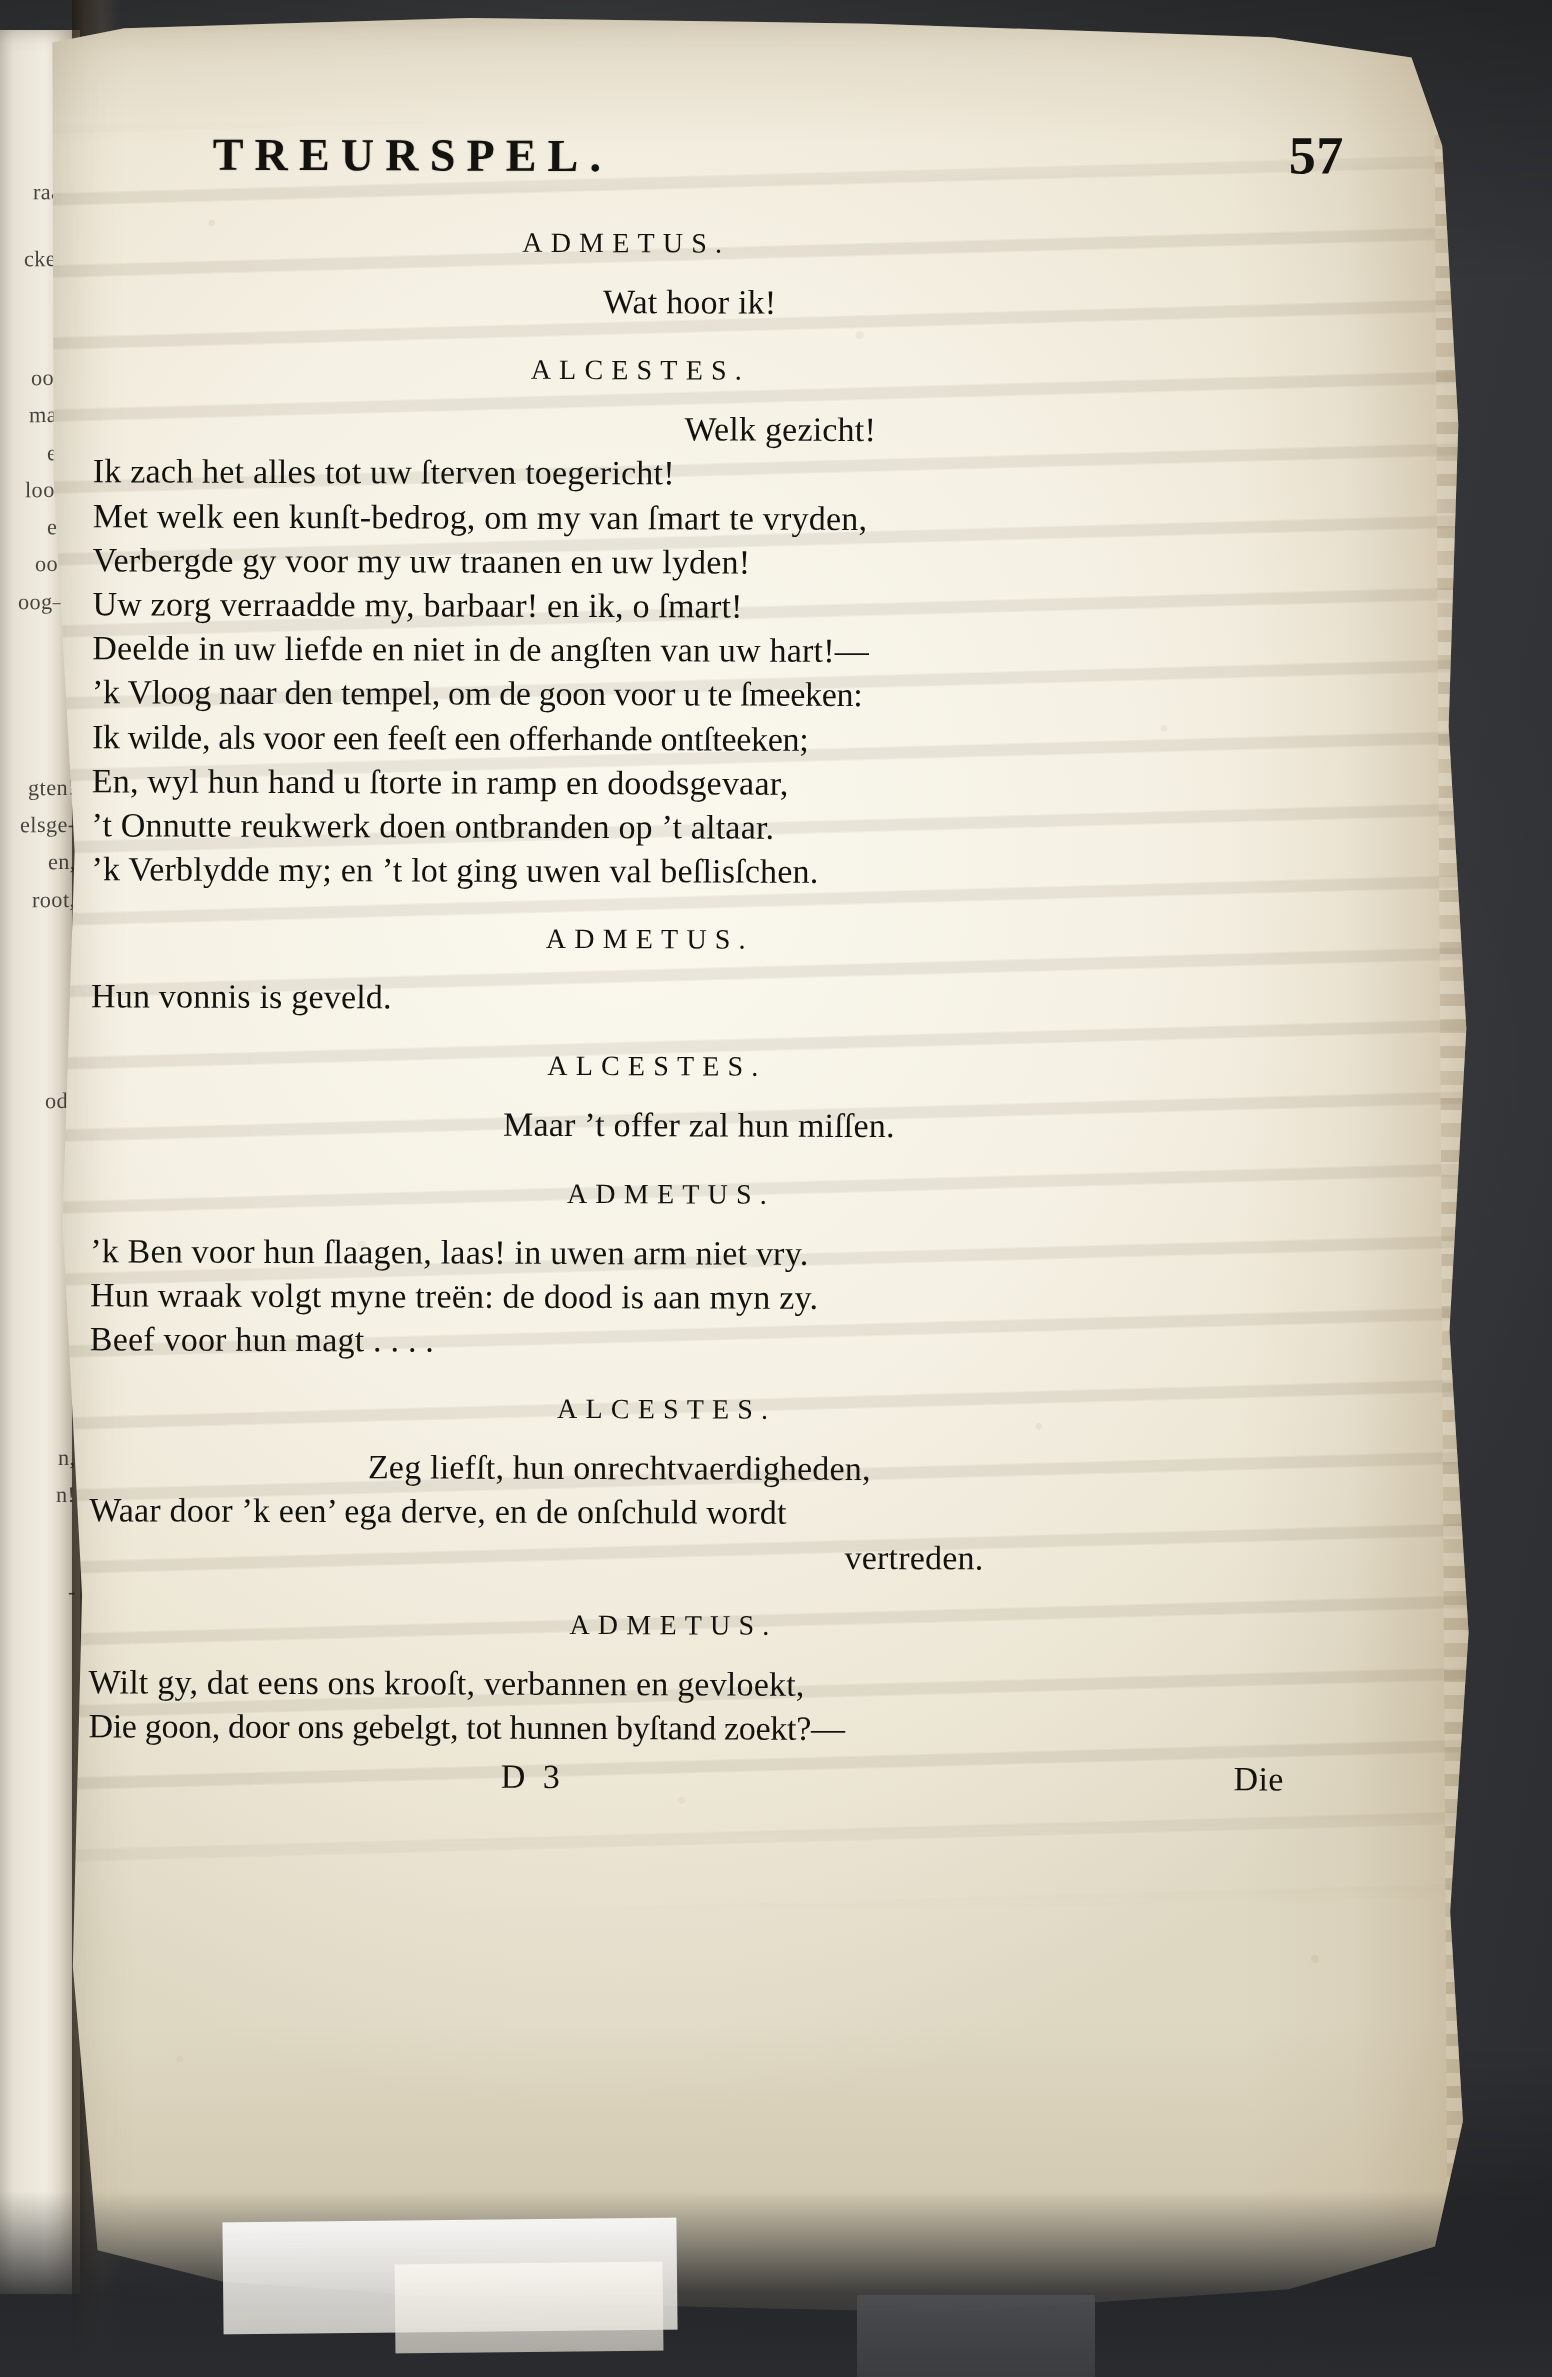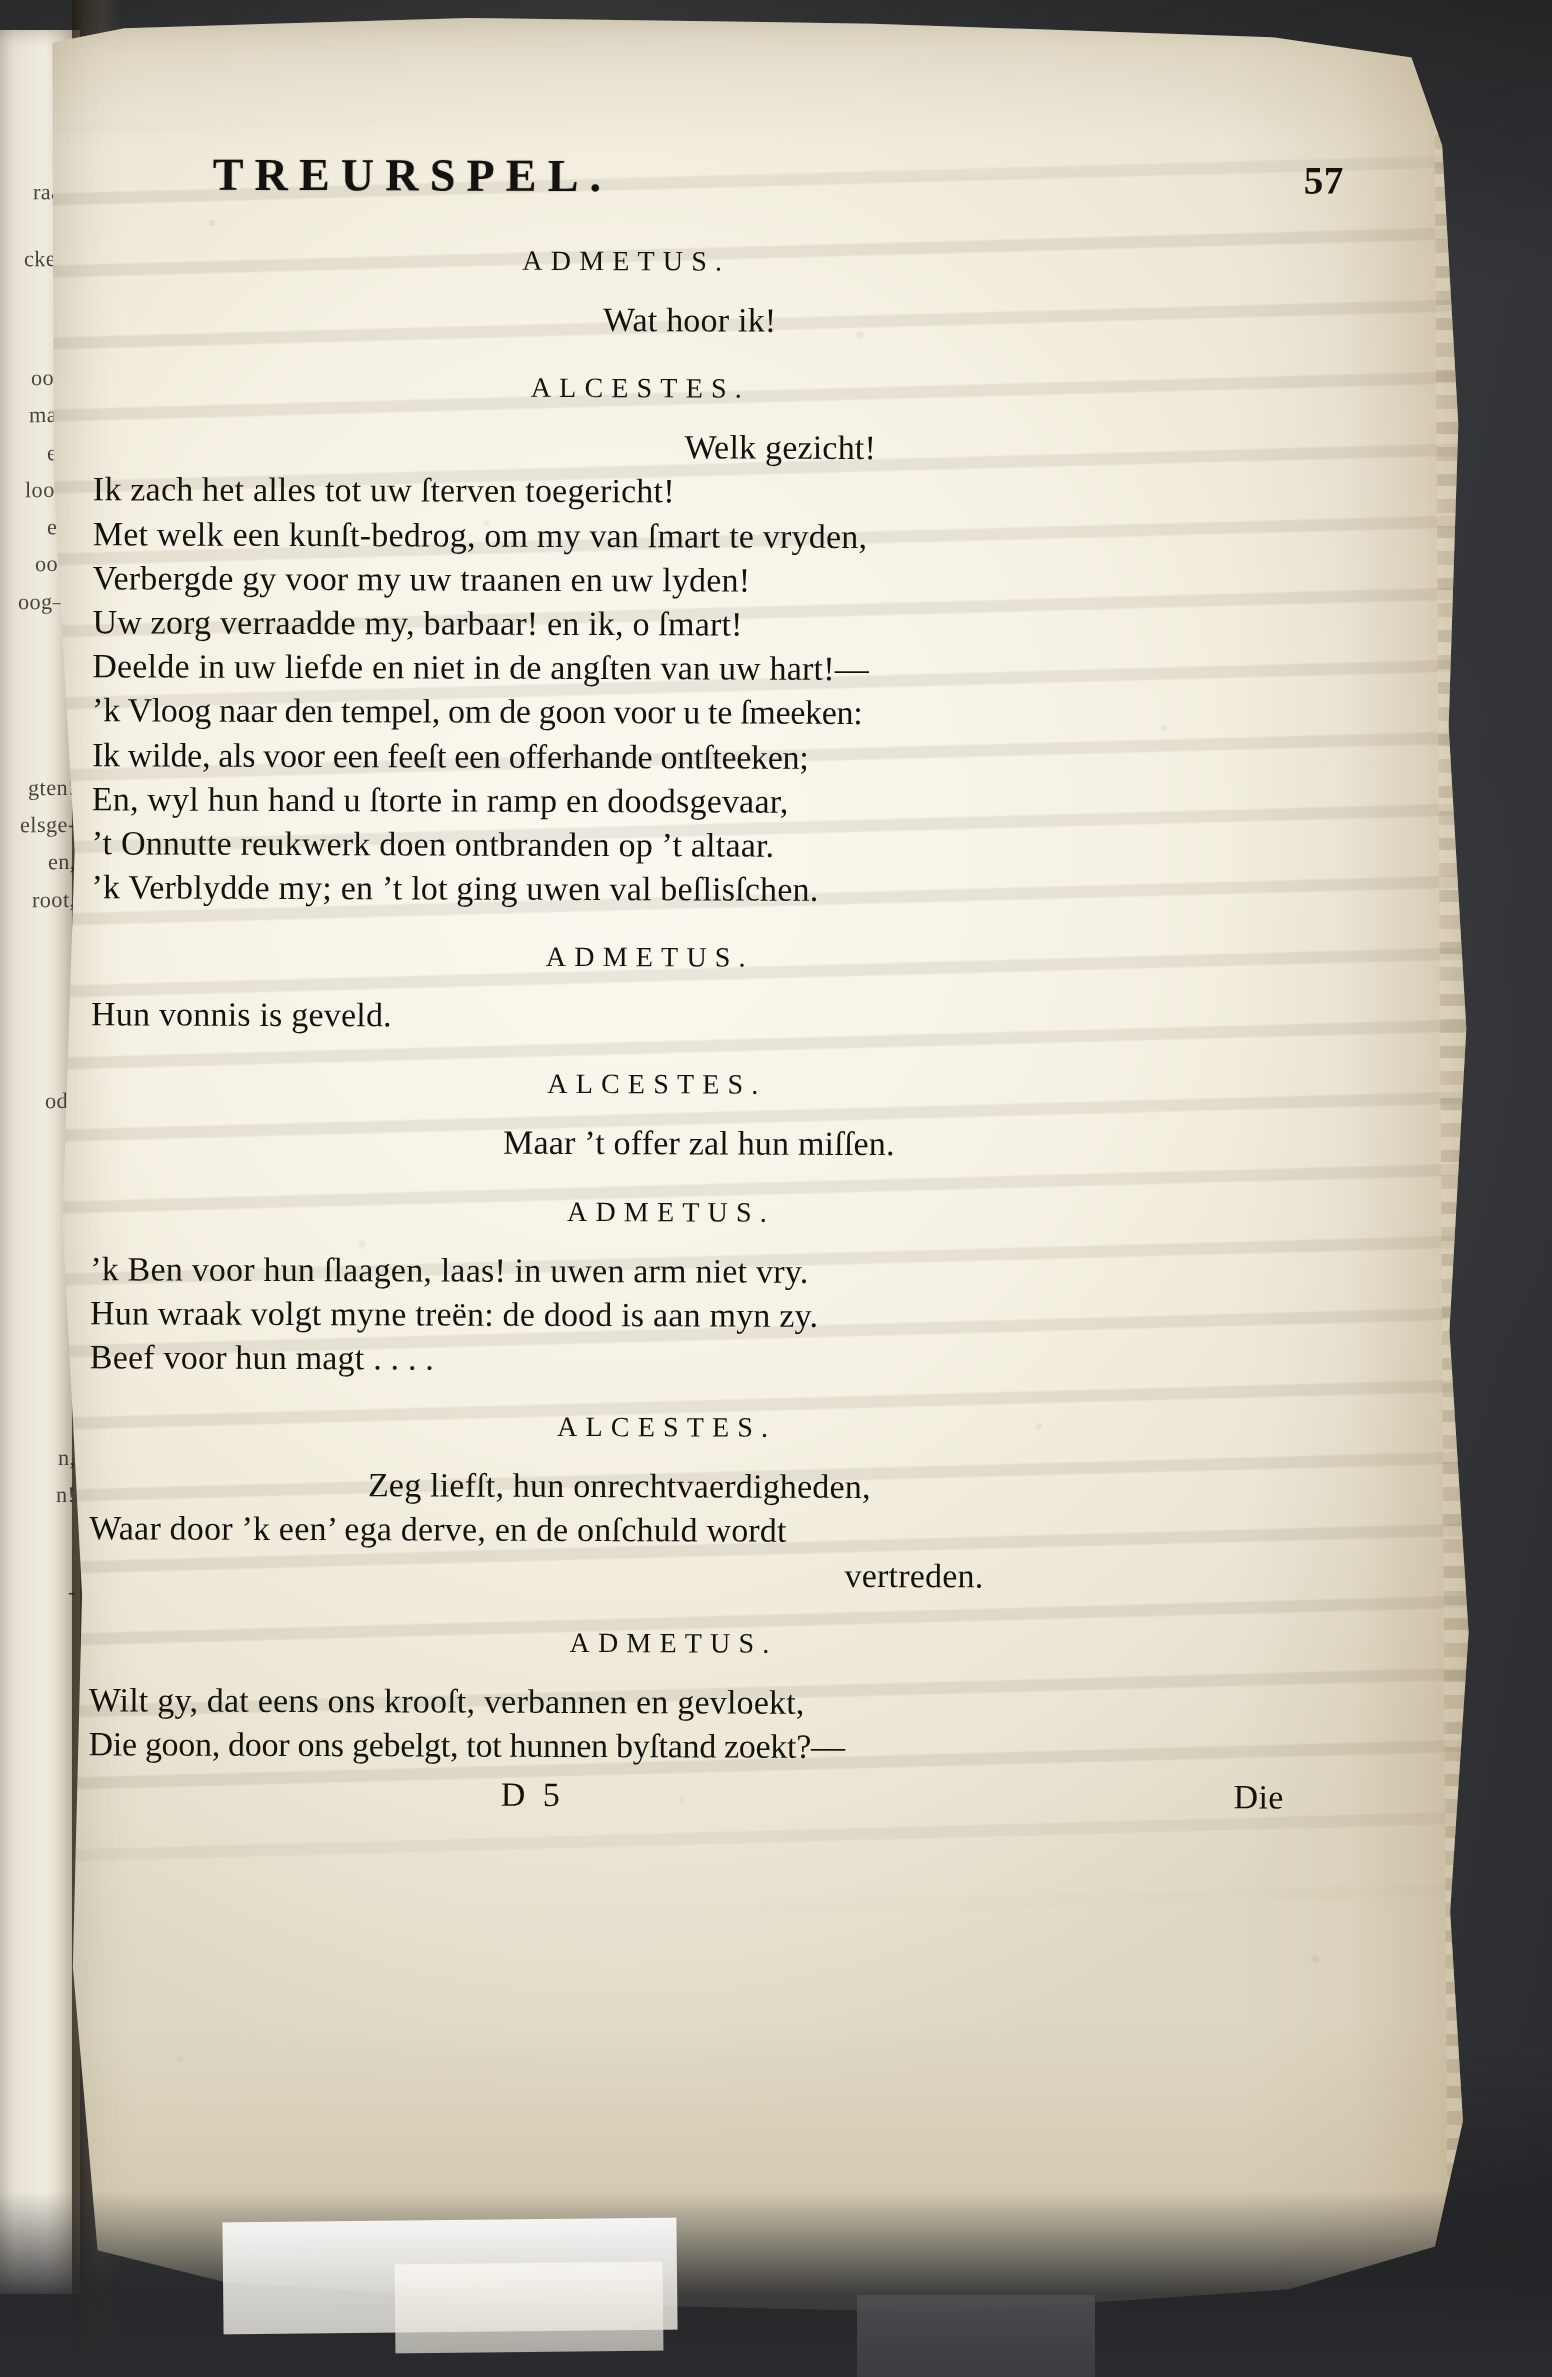--- a/index.html
+++ b/index.html
@@ -199,25 +199,24 @@
     margin-bottom: 43px;
   }
   .head-title {
     font-size: 46px;
     letter-spacing: 11.2px;
     font-weight: 600;
     text-indent: 11.2px;
     text-shadow: 0 0 1.5px rgba(0,0,0,0.35);
   }
   .page-number {
-    font-size: 39px;
+    font-size: 54px;
     font-weight: 700;
     letter-spacing: 0.7px;
     padding-right: 7.4px;
-    margin-top: 33px;
   }
 
   .speaker {
     text-align: center;
     font-size: 28px;
     letter-spacing: 8.2px;
     font-variant: small-caps;
     margin: 30px 0 21px 0;
     text-indent: 8.2px;
   }
@@ -357,21 +356,21 @@
         <div class="verse tail-right">vertreden.</div>
       </div>
 
       <div class="speaker s-indent-g">ADMETUS.</div>
       <div class="stanza">
         <div class="verse flush">Wilt gy, dat eens ons krooſt, verbannen en gevloekt,</div>
         <div class="verse flush tight">Die goon, door ons gebelgt, tot hunnen byſtand zoekt?—</div>
       </div>
 
       <div class="foot-line">
-        <div class="signature">D 5</div>
+        <div class="signature">D 3</div>
         <div class="catchword">Die</div>
       </div>
 
     </div>
   </div>
 
   <div class="table-shadow"></div>
   <div class="table-slab"></div>
   <div class="sticker"></div>
   <div class="sticker s2"></div>

